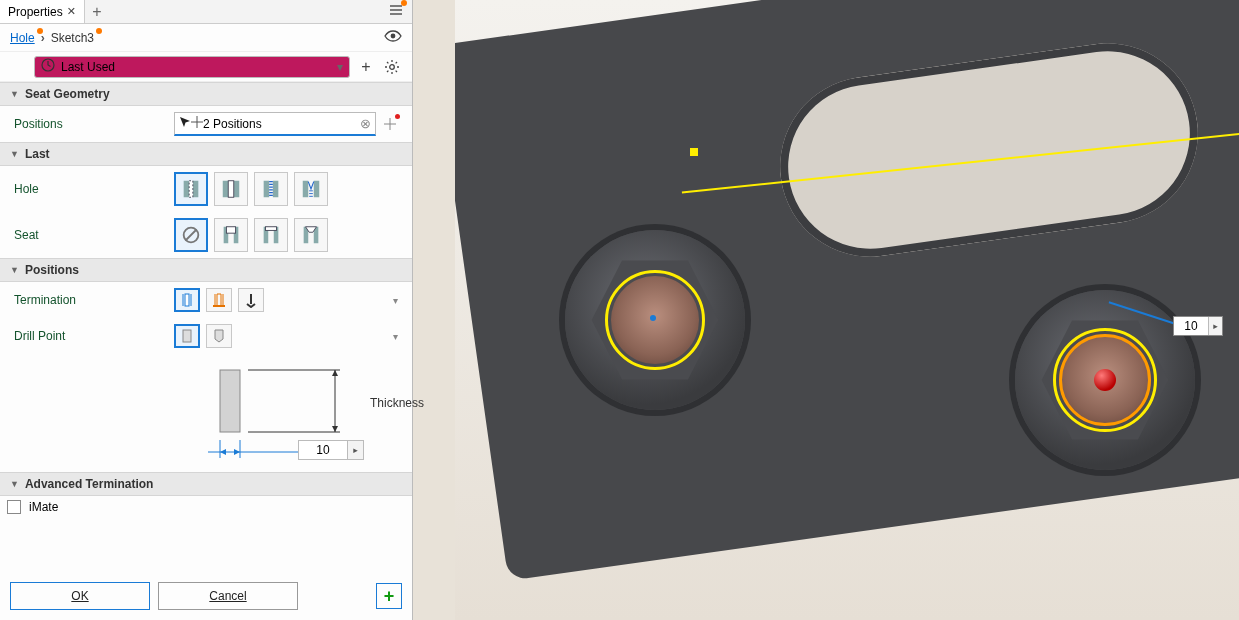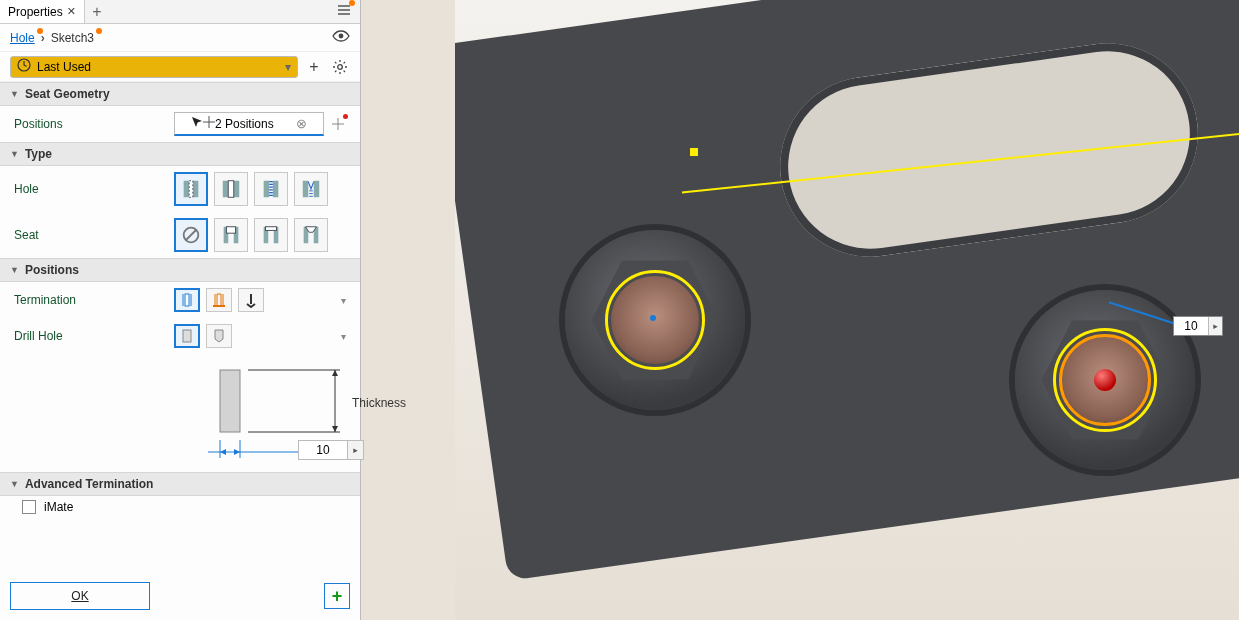--- a/index.html
+++ b/index.html
@@ -1,47 +1,47 @@
 <!DOCTYPE html>
 <html><head>
 <meta charset="utf-8">
 <style>
   * { box-sizing: border-box; margin: 0; padding: 0; font-family: "Segoe UI", Arial, sans-serif; font-size: 12px; }
   body { width: 1239px; height: 620px; background: #e8e2d8; position: relative; overflow: hidden; }
   
   
-  .panel { position: absolute; left: 0; top: 0; width: 361px; height: 620px; background: #fdfdfd; border-right: 1px solid #bbb; display: flex; flex-direction: column; }
+  .panel { position: absolute; left: 0; top: 0; width: 413px; height: 620px; background: #fdfdfd; border-right: 1px solid #bbb; display: flex; flex-direction: column; }
   
   .tabbar { height: 24px; background: #f3f3f3; border-bottom: 1px solid #ccc; display: flex; align-items: stretch; }
   .tab { display: flex; align-items: center; gap: 4px; padding: 0 8px; background: #fff; border-right: 1px solid #ccc; }
   .tab .close { font-size: 11px; color:#444;}
   .tab-add { width:24px; display:flex; align-items:center; justify-content:center; color:#666; font-size:16px;}
   .tabbar-right { margin-left:auto; display:flex; align-items:center; padding-right:8px; gap:4px;}
   .orange-dot { width:6px; height:6px; border-radius:50%; background:#ff7a00; display:inline-block; vertical-align:top;}
   
   .breadcrumb-row { height:28px; display:flex; align-items:center; padding:0 10px; gap:6px; border-bottom:1px solid #eee;}
   .bc-link { color:#0066cc; text-decoration:underline; position:relative;}
   .bc-sep { color:#555; font-weight:bold;}
   .bc-current { color:#333; position:relative;}
   .eye { margin-left:auto; }
   
   .preset-row { height:30px; display:flex; align-items:center; padding:0 10px; gap:6px; border-bottom:1px solid #eee;}
-  .preset-select { flex:1; height:22px; border:1px solid #bbb; border-radius:3px; display:flex; align-items:center; padding:0 6px; background:#eab308;}
+  .preset-select { flex:1; height:22px; border:1px solid #bbb; border-radius:3px; display:flex; align-items:center; padding:0 6px; background:#be185d;margin-left:24px;}
   .preset-select .clock { margin-right:6px;}
   .caret-down::after{content:"▾"; color:#666; margin-left:auto;}
   .icon-btn { width:20px; height:20px; display:flex; align-items:center; justify-content:center; color:#444;}
   
   .section-header { height:24px; background:#e8e8e8; border-top:1px solid #d5d5d5; border-bottom:1px solid #d5d5d5; display:flex; align-items:center; padding:0 10px; gap:6px; font-weight:600; color:#333;}
   .section-header .tri { font-size:9px; color:#666;}
   
   .row { display:flex; align-items:center; padding:6px 14px; gap:10px; }
   .row .label { width:150px; color:#14532d;}
   .row .ctrl { flex:1; display:flex; align-items:center; gap:6px;}
   
-  .positions-field { flex:1; height:24px; border:1px solid #bbb; border-bottom:2px solid #1a7bd6; background:#fff; display:flex; align-items:center; padding:0 16px; }
+  .positions-field { flex:1; height:24px; border:1px solid #bbb; border-bottom:2px solid #1a7bd6; background:#fff; display:flex; align-items:center; padding:0 4px; }
   .positions-field .clear{ margin-left:auto; color:#888; font-size:13px;}
   .mini-icon { width:16px; height:16px; display:flex; align-items:center; justify-content:center; }
   .red-dot-corner { position:relative;}
   .red-dot-corner::after{content:""; position:absolute; top:-2px; right:-2px; width:5px;height:5px;border-radius:50%;background:#e02020;}
   
   .tool-row { display:flex; gap:6px;}
   .tool-btn { width:34px; height:34px; border:1px solid #c8c8c8; background:#f7f7f7; display:flex; align-items:center; justify-content:center;}
   .tool-btn.selected { border:2px solid #1a7bd6; background:#eaf3fc;}
   .tool-btn svg { width:22px; height:22px;}
   .mini-toggle { width:26px; height:24px; border:1px solid #c8c8c8; background:#f7f7f7; display:flex; align-items:center; justify-content:center;}
@@ -49,21 +49,21 @@
   .mini-toggle.orange { color:#e57200;}
   .mini-toggle svg{width:16px;height:16px;}
   .row-caret { margin-left:auto; color:#888; font-size:10px;}
   
   .diagram { height:110px; position:relative; margin:4px 0; }
   .diagram svg { position:absolute; left:170px; top:4px;}
   .dim-input { position:absolute; left:298px; top:82px; display:flex;}
   .dim-input input { width:50px; height:20px; border:1px solid #bbb; text-align:center; background:#fff;}
   .dim-input .spin { width:16px; height:20px; border:1px solid #bbb; border-left:none; background:#f3f3f3; display:flex; align-items:center; justify-content:center; font-size:9px; color:#555;}
   
-  .chk-row { display:flex; align-items:flex-start; gap:8px; padding:4px 22px;}
+  .chk-row { display:flex; align-items:flex-start; gap:8px; padding:4px 7px;}
   .chk { width:14px; height:14px; border:1px solid #888; background:#fff;}
   
   .panel-footer { margin-top:auto; padding:10px; display:flex; gap:8px; align-items:center;}
   .btn { flex:0 0 140px; height:28px; border:1px solid #999; background:#fdfdfd; display:flex; align-items:center; justify-content:center; color:#222;text-decoration:underline;}
   .btn.primary { border:1px solid #1a7bd6;}
   .plus-btn { margin-left:auto; width:26px; height:26px; border:1px solid #1a7bd6; display:flex; align-items:center; justify-content:center; color:#119a11; font-size:18px; font-weight:bold;}
 
   
   .viewport { position:absolute; left:455px; top:0; right:0; bottom:0; background:linear-gradient(180deg,#f4f2ee 0%, #e6dfd5 100%); overflow:hidden;}
   .dark-part { position:absolute; left:10px; top:-40px; width:1200px; height:540px; background:#47484b; transform:rotate(-8deg); border-radius:20px;}
@@ -165,21 +165,21 @@
       <span class="mini-icon red-dot-corner">
         <svg width="14" height="14" viewBox="0 0 14 14">
             <path d="M7 1v12M1 7h12" stroke="#888" stroke-width="1"></path>
           </svg>
       </span>
     </div>
   </div>
 
   <div class="section-header">
     <span class="tri">▼</span>
-    <span>Type</span>
+    <span>Last</span>
   </div>
   <div class="row">
     <span class="label">Hole</span>
     <div class="tool-row">
       <div class="tool-btn selected">
           <svg viewBox="0 0 24 24">
             <rect x="4" y="3" width="6" height="18" fill="#8aa"></rect>
             <rect x="14" y="3" width="6" height="18" fill="#8aa"></rect>
             <rect x="10" y="3" width="4" height="18" fill="#fff" stroke="#445" stroke-dasharray="2 2"></rect>
           </svg>
@@ -264,21 +264,21 @@
       <div class="mini-toggle">
           <svg viewBox="0 0 16 16">
             <path d="M8 2v10" stroke="#333" stroke-width="2"></path>
             <path d="M4 12l4 3 4-3" fill="none" stroke="#333" stroke-width="2"></path>
           </svg>
         </div>
     </div>
     <span class="row-caret">▾</span>
   </div>
   <div class="row">
-    <span class="label">Drill Hole</span>
+    <span class="label">Drill Point</span>
     <div class="tool-row">
       <div class="mini-toggle selected">
           <svg viewBox="0 0 16 16">
             <rect x="4" y="2" width="8" height="12" fill="#ddd" stroke="#888"></rect>
           </svg>
         </div>
       <div class="mini-toggle">
           <svg viewBox="0 0 16 16">
             <path d="M4 2h8v9l-4 3-4-3z" fill="#ddd" stroke="#888"></path>
           </svg>
@@ -296,39 +296,42 @@
       <line x1="165" y1="8" x2="165" y2="70" stroke="#333"></line>
       <path d="M165 8l-3 6h6z" fill="#333"></path>
         <path d="M165 70l-3 -6h6z" fill="#333"></path>
 
       <line x1="50" y1="78" x2="50" y2="96" stroke="#1a7bd6"></line>
       <line x1="70" y1="78" x2="70" y2="96" stroke="#1a7bd6"></line>
       <line x1="38" y1="90" x2="130" y2="90" stroke="#1a7bd6"></line>
       <path d="M50 90l6 -3v6z" fill="#1a7bd6"></path>
         <path d="M70 90l-6 -3v6z" fill="#1a7bd6"></path>
     </svg>
-    <span style="position:absolute; left:352px; top:38px; color:#333;">Thickness</span>
+    <span style="position:absolute; left:370px; top:38px; color:#333;">Thickness</span>
     <div class="dim-input">
       <input value="10" style="">
       <div class="spin">▸</div>
     </div>
   </div>
 
   <div class="section-header">
     <span class="tri">▼</span>
     <span>Advanced Termination</span>
   </div>
   <div class="chk-row">
     <div class="chk"></div>
     <span>iMate</span>
   </div>
 
   <div class="panel-footer">
     <div class="btn primary">
         <span>OK</span>
+      </div>
+    <div class="btn">
+        <span>Cancel</span>
       </div>
     <div class="plus-btn">+</div>
   </div>
 </div>
 
 <div class="viewport">
   <div class="dark-part"></div>
   <div class="slot"></div>
   <div class="axis-line"></div>
   <div class="sq-marker"></div>

